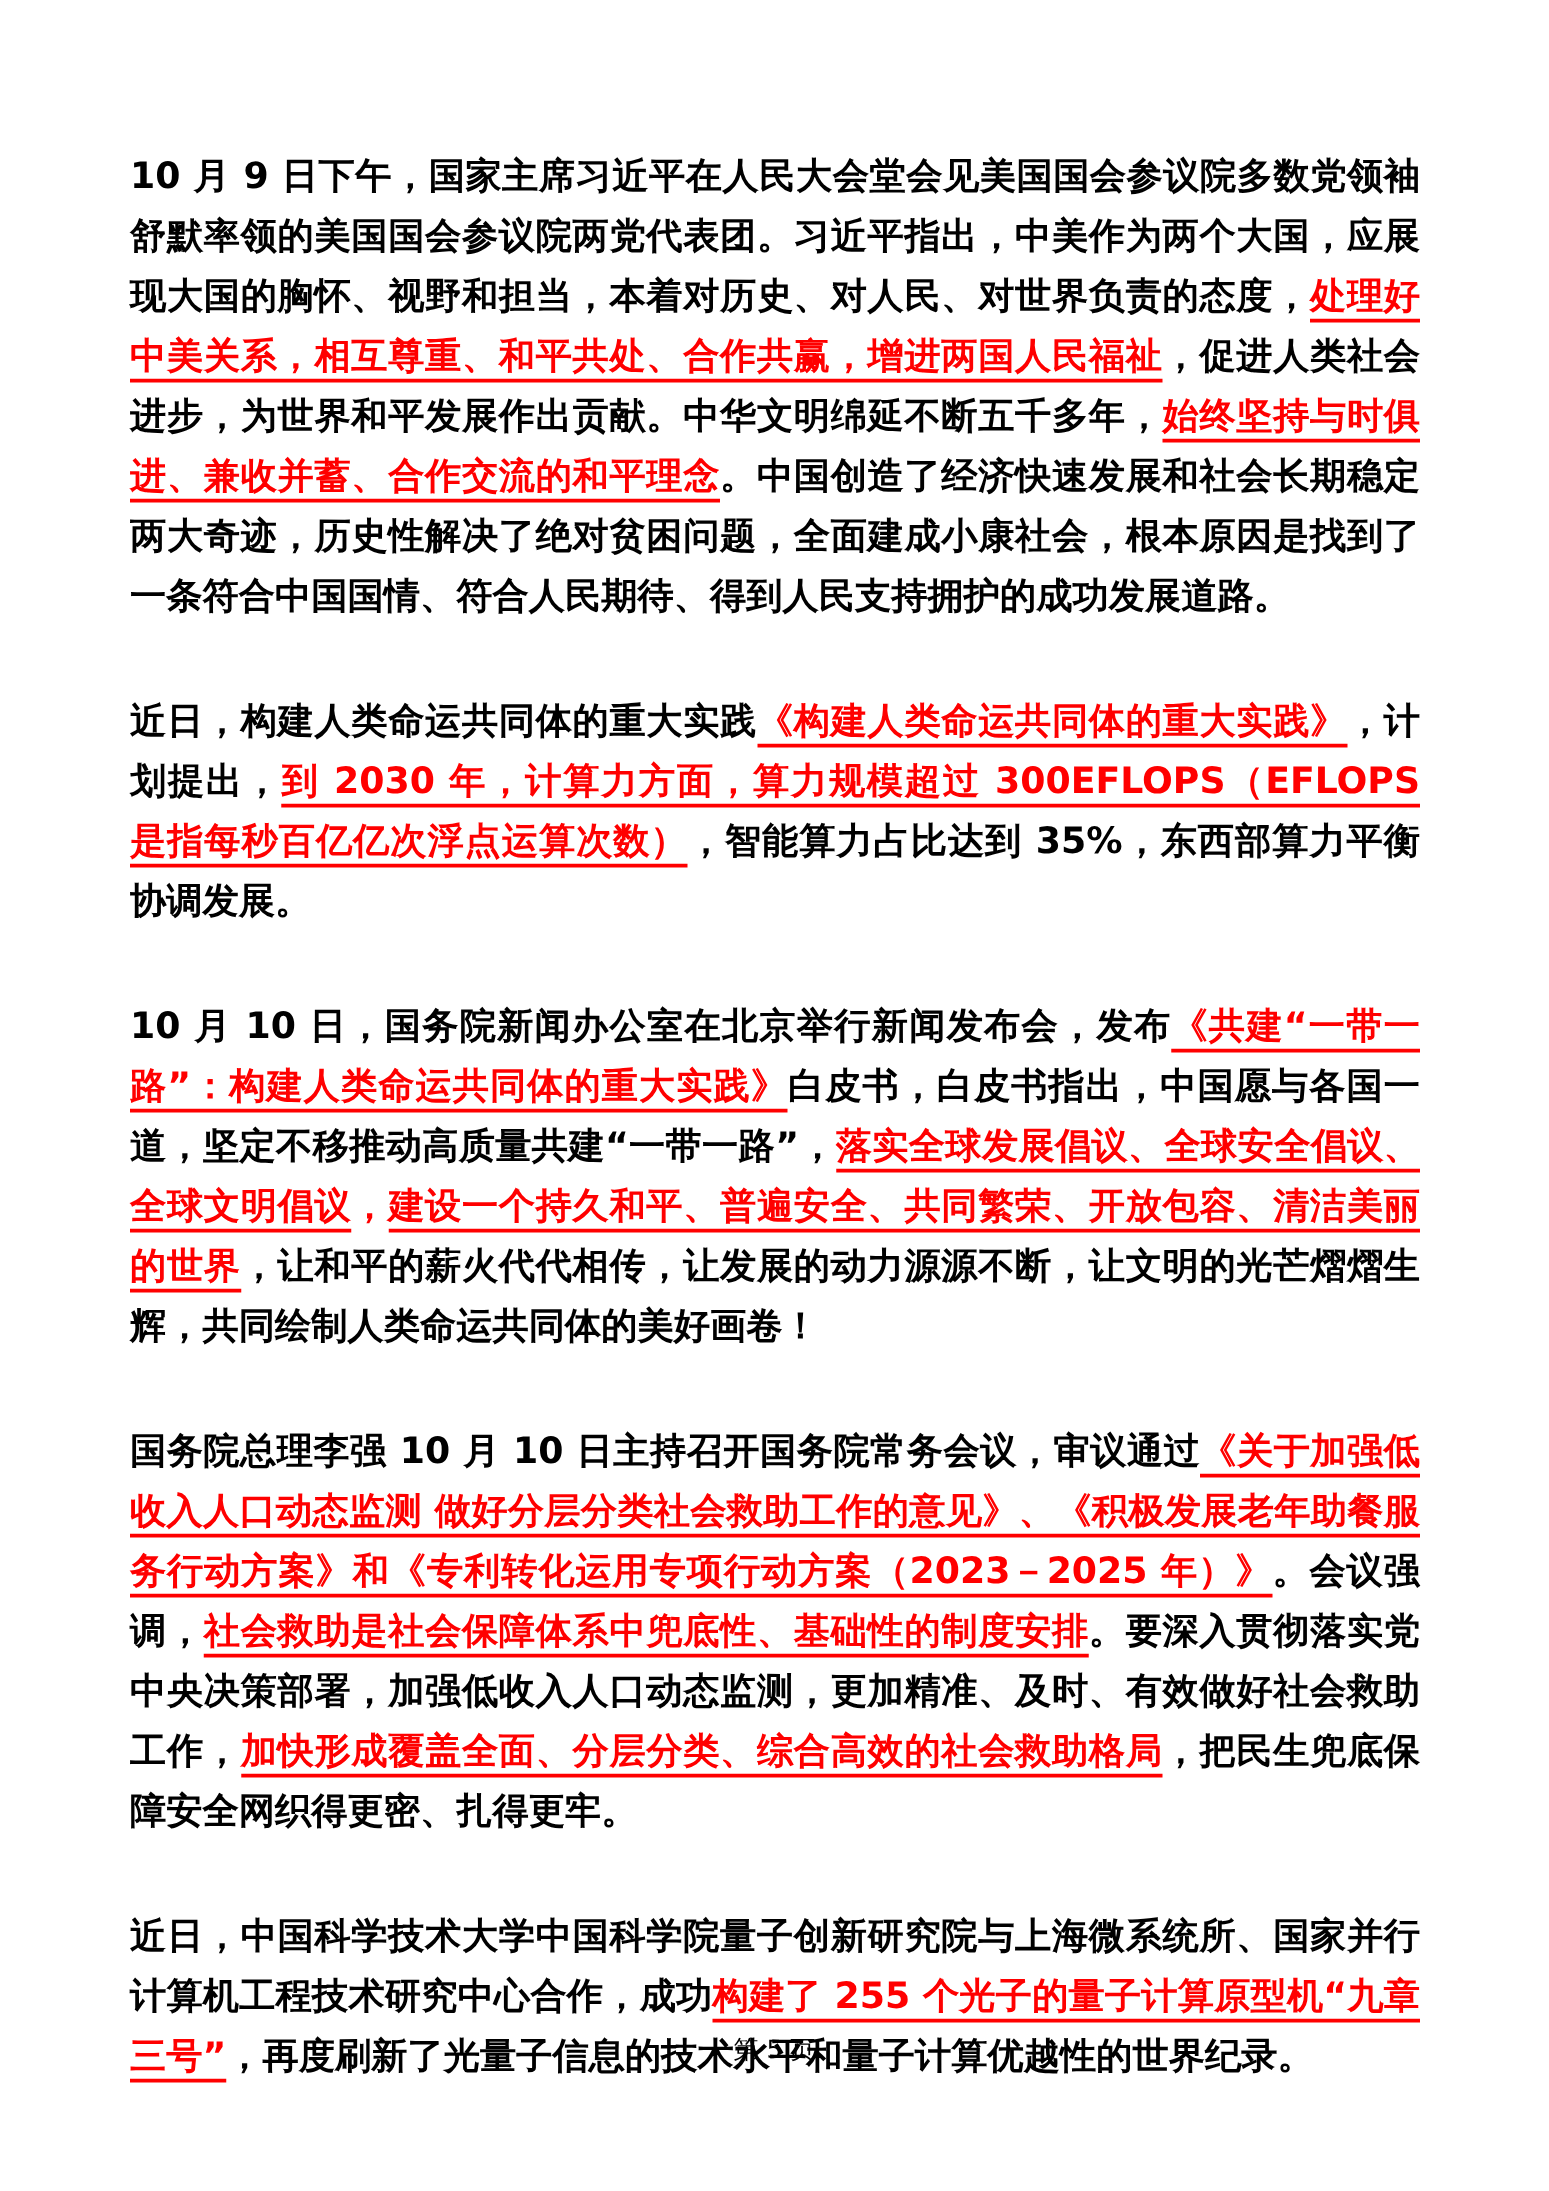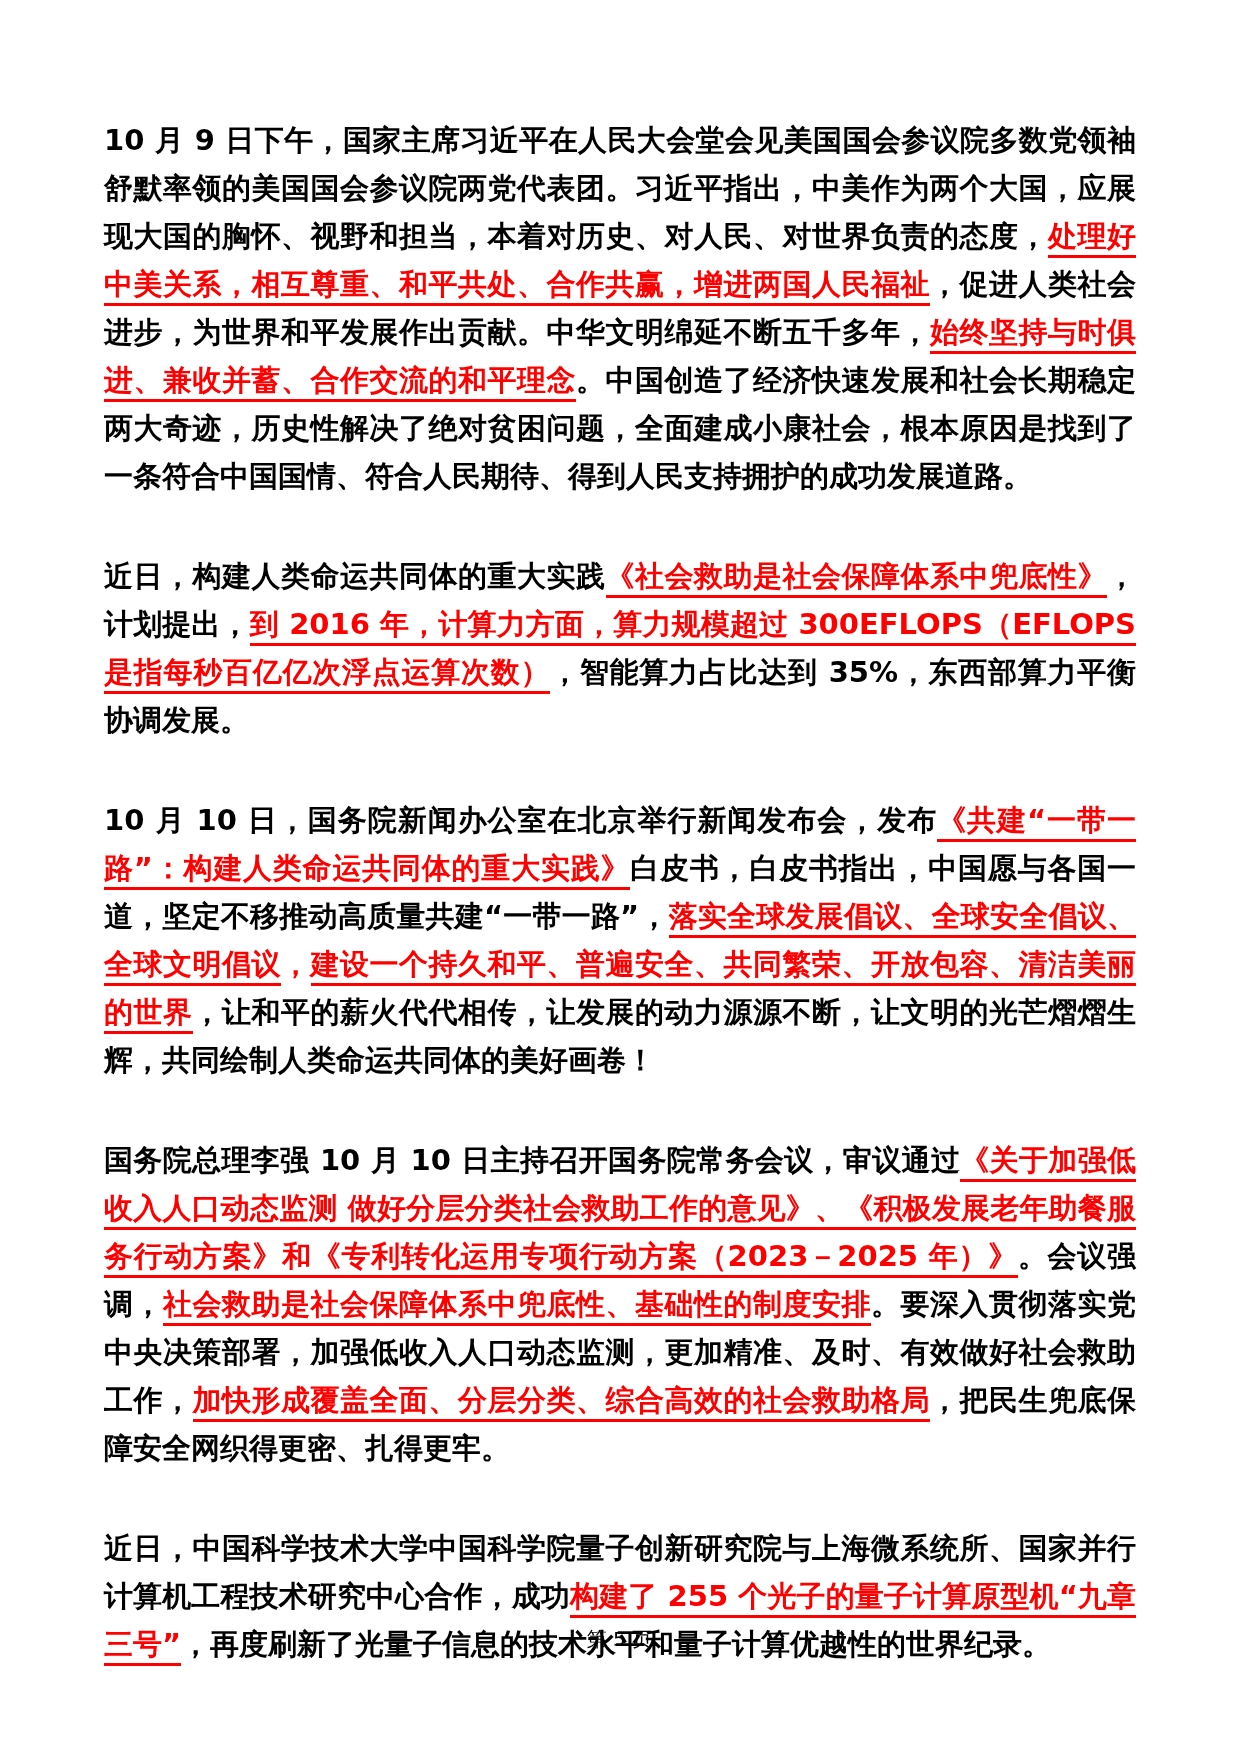--- a/index.html
+++ b/index.html
@@ -46,19 +46,19 @@
       font-weight: 400;
       color: var(--text, #000000);
     }
   </style>
 </head>
 <body>
 
 <div class="page">
   <div class="doc-content" id="doc-content">
       <p class="para"><span class="plain">10 月 9 日下午，国家主席习近平在人民大会堂会见美国国会参议院多数党领袖舒默率领的美国国会参议院两党代表团。习近平指出，中美作为两个大国，应展现大国的胸怀、视野和担当，本着对历史、对人民、对世界负责的态度，</span><span class="hl">处理好中美关系，相互尊重、和平共处、合作共赢，增进两国人民福祉</span><span class="plain">，促进人类社会进步，为世界和平发展作出贡献。中华文明绵延不断五千多年，</span><span class="hl">始终坚持与时俱进、兼收并蓄、合作交流的和平理念</span><span class="plain">。中国创造了经济快速发展和社会长期稳定两大奇迹，历史性解决了绝对贫困问题，全面建成小康社会，根本原因是找到了一条符合中国国情、符合人民期待、得到人民支持拥护的成功发展道路。</span></p>
-      <p class="para"><span class="plain">近日，构建人类命运共同体的重大实践</span><span class="hl">《社会救助是社会保障体系中兜底性》</span><span class="plain">，计划提出，</span><span class="hl">到 2016 年，计算力方面，算力规模超过 300EFLOPS（EFLOPS 是指每秒百亿亿次浮点运算次数）</span><span class="plain">，智能算力占比达到 35%，东西部算力平衡协调发展。</span></p>
+      <p class="para"><span class="plain">近日，构建人类命运共同体的重大实践</span><span class="hl">《构建人类命运共同体的重大实践》</span><span class="plain">，计划提出，</span><span class="hl">到 2030 年，计算力方面，算力规模超过 300EFLOPS（EFLOPS 是指每秒百亿亿次浮点运算次数）</span><span class="plain">，智能算力占比达到 35%，东西部算力平衡协调发展。</span></p>
       <p class="para"><span class="plain">10 月 10 日，国务院新闻办公室在北京举行新闻发布会，发布</span><span class="hl">《共建“一带一路”：构建人类命运共同体的重大实践》</span><span class="plain">白皮书，白皮书指出，中国愿与各国一道，坚定不移推动高质量共建“一带一路”，</span><span class="hl">落实全球发展倡议、全球安全倡议、全球文明倡议</span><span class="red-only">，</span><span class="hl">建设一个持久和平、普遍安全、共同繁荣、开放包容、清洁美丽的世界</span><span class="plain">，让和平的薪火代代相传，让发展的动力源源不断，让文明的光芒熠熠生辉，共同绘制人类命运共同体的美好画卷！</span></p>
       <p class="para"><span class="plain">国务院总理李强 10 月 10 日主持召开国务院常务会议，审议通过</span><span class="hl">《关于加强低收入人口动态监测 做好分层分类社会救助工作的意见》、《积极发展老年助餐服务行动方案》和《专利转化运用专项行动方案（2023－2025 年）》</span><span class="plain">。会议强调，</span><span class="hl">社会救助是社会保障体系中兜底性、基础性的制度安排</span><span class="plain">。要深入贯彻落实党中央决策部署，加强低收入人口动态监测，更加精准、及时、有效做好社会救助工作，</span><span class="hl">加快形成覆盖全面、分层分类、综合高效的社会救助格局</span><span class="plain">，把民生兜底保障安全网织得更密、扎得更牢。</span></p>
       <p class="para"><span class="plain">近日，中国科学技术大学中国科学院量子创新研究院与上海微系统所、国家并行计算机工程技术研究中心合作，成功</span><span class="hl">构建了 255 个光子的量子计算原型机“九章三号”</span><span class="plain">，再度刷新了光量子信息的技术水平和量子计算优越性的世界纪录。</span></p>
     </div>
   <div class="page-footer">第 5 页</div>
 </div>
 
 </body></html>

